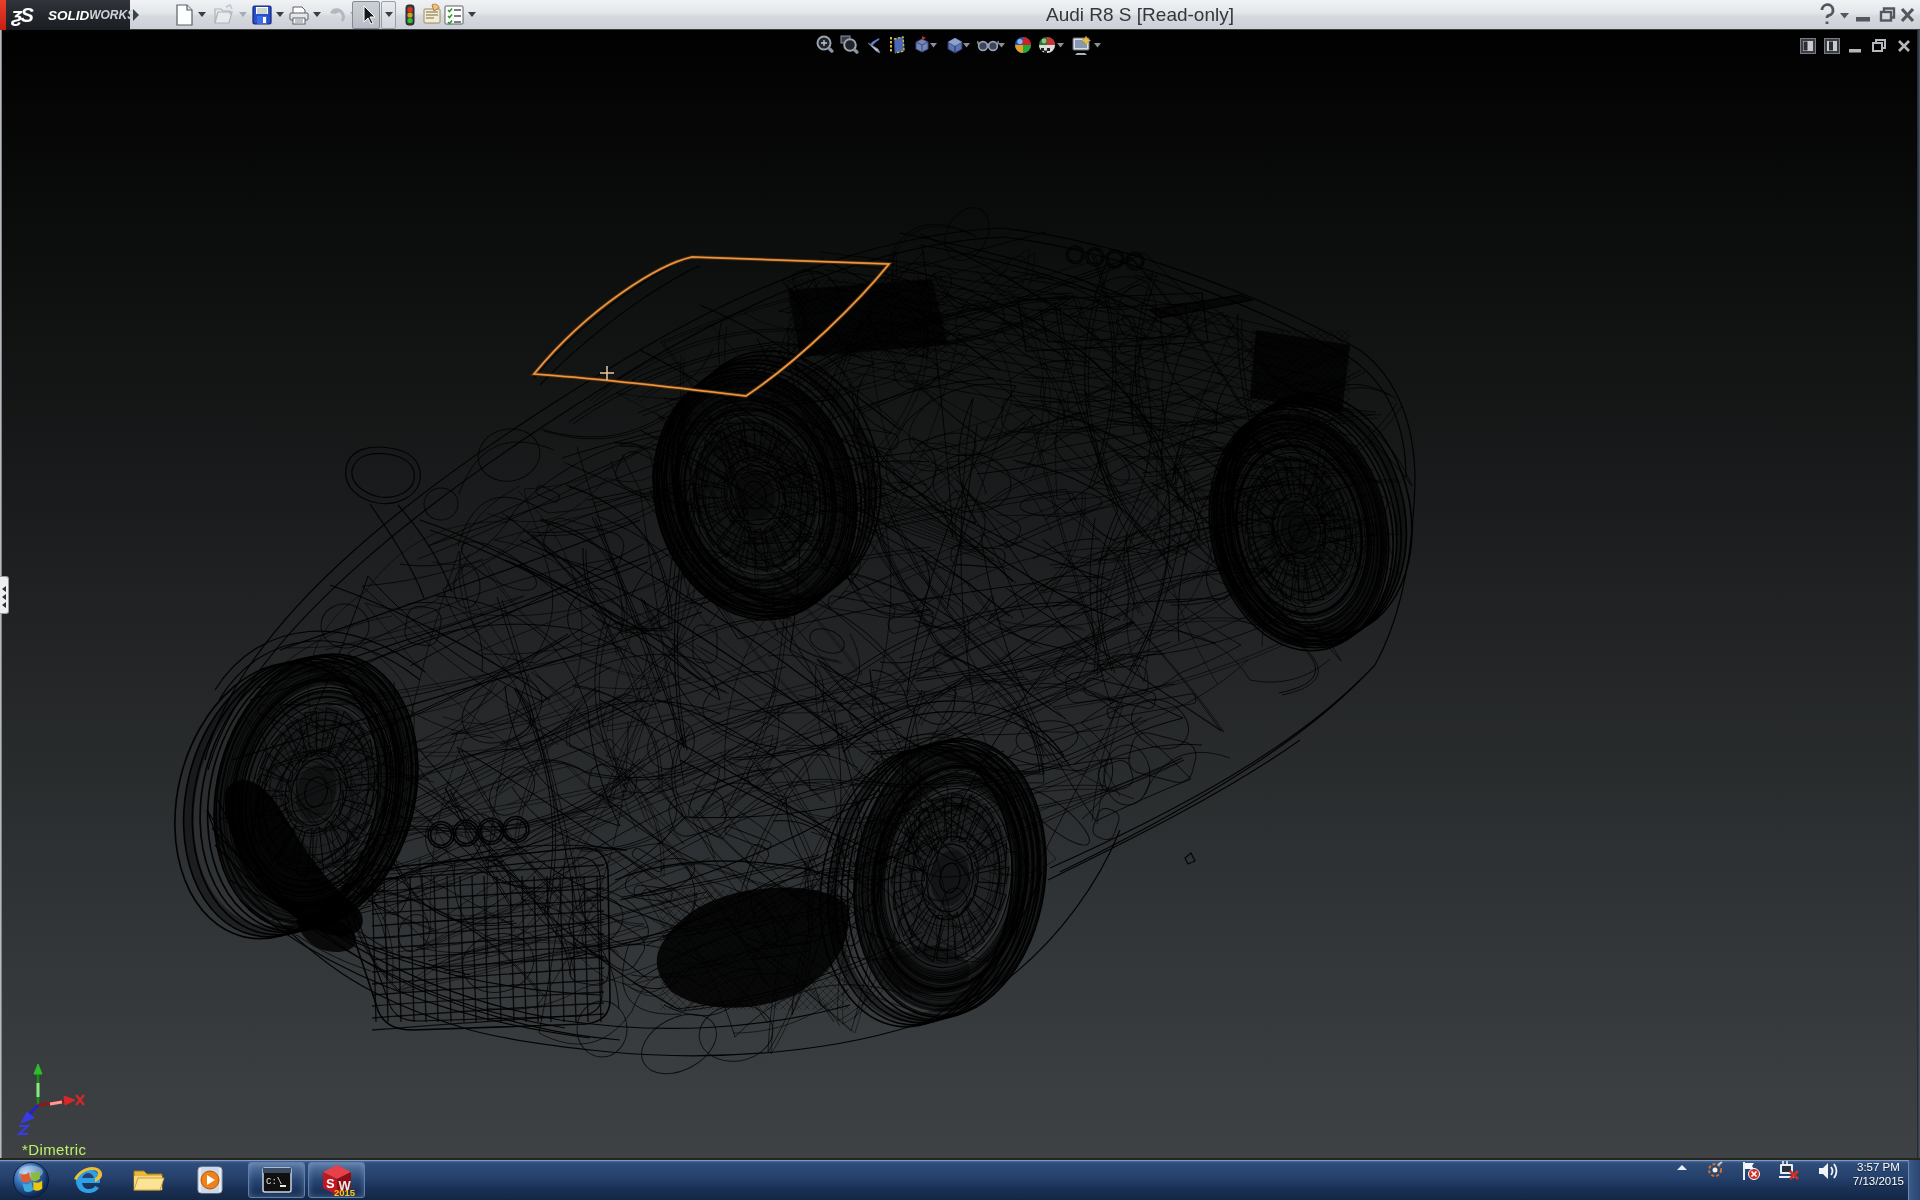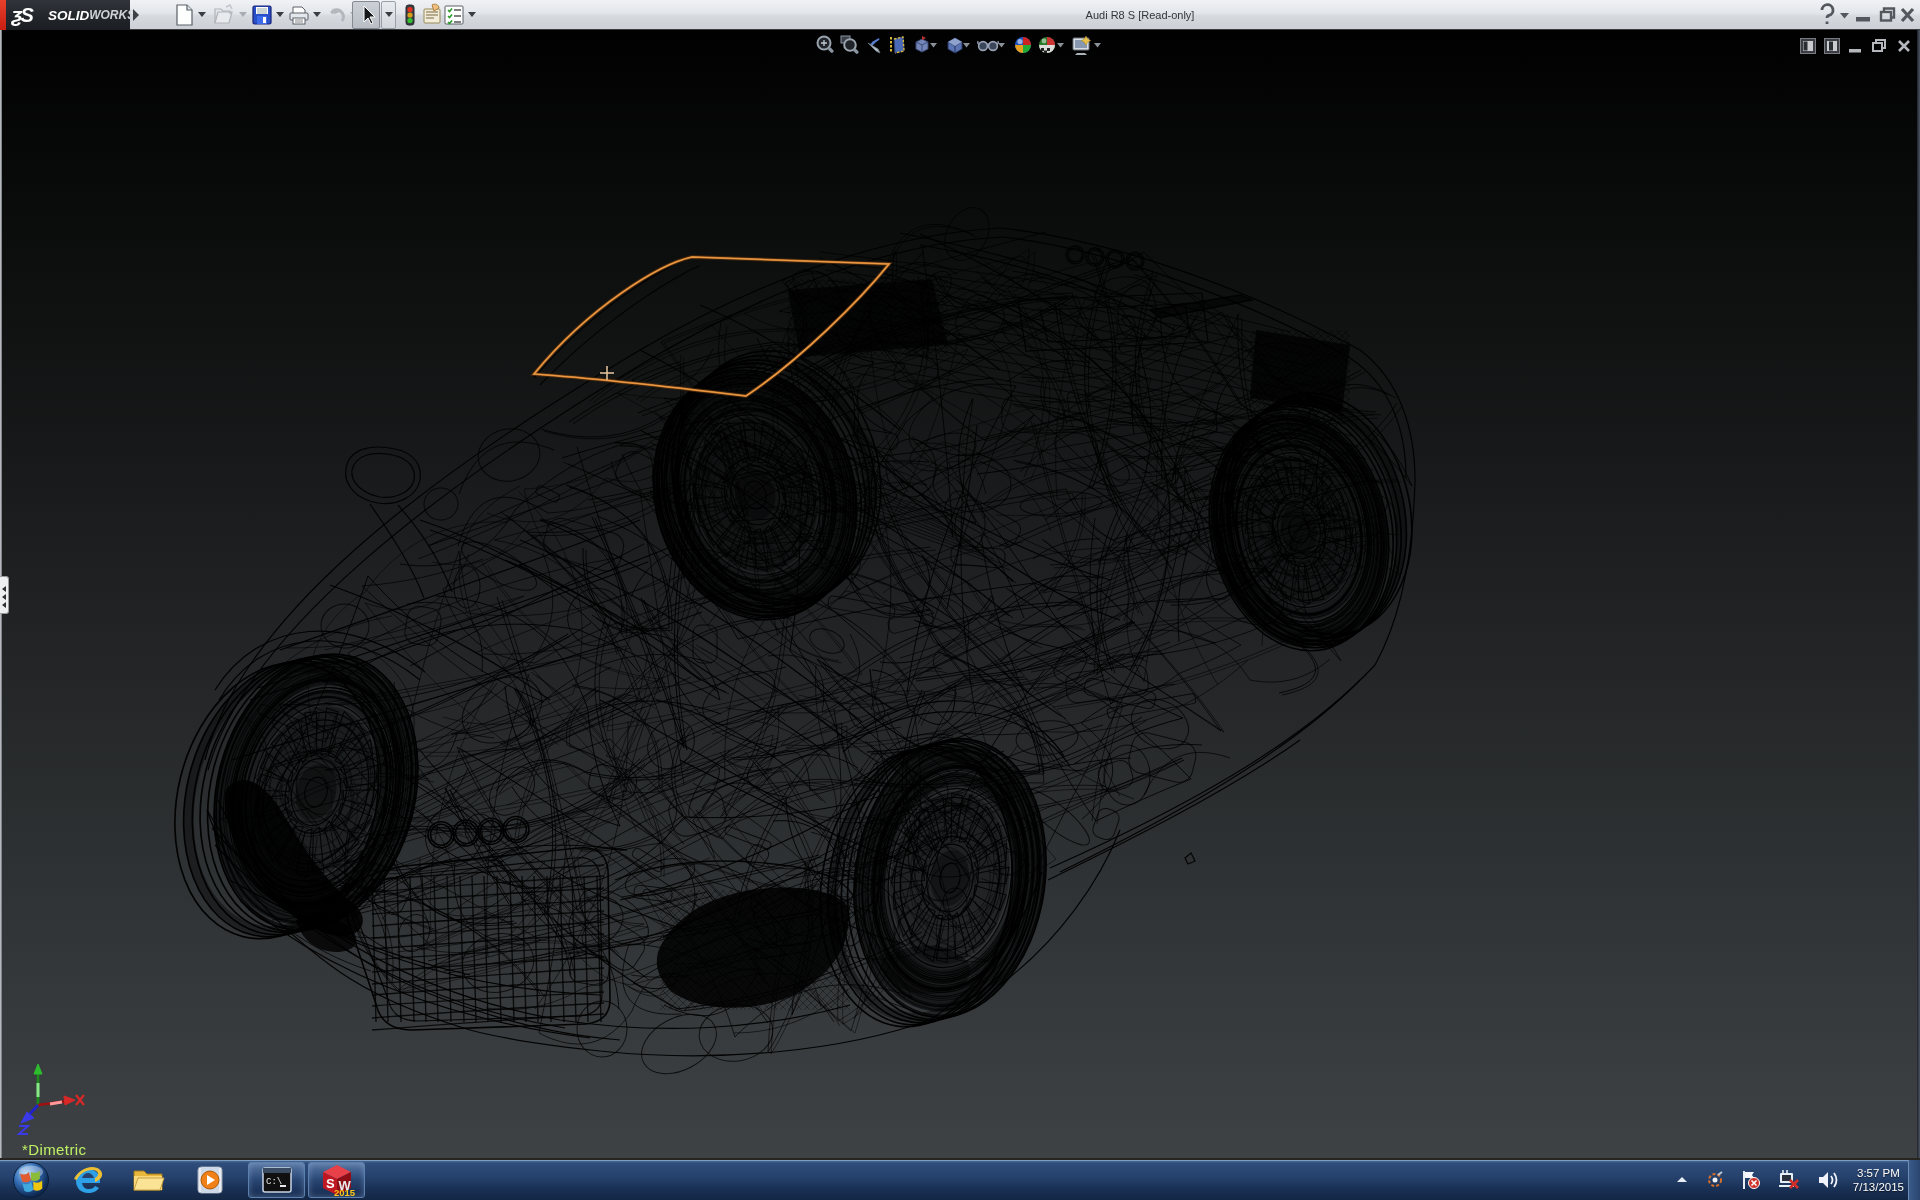--- a/index.html
+++ b/index.html
@@ -5,33 +5,33 @@
 #titlebar{position:absolute;top:0;left:0;width:1920px;height:30px;background:linear-gradient(180deg,#f0f2f5 0%,#e3e6ea 45%,#d6dadf 55%,#ccd0d6 100%);border-bottom:1px solid #3a3d40}
 #redstrip{position:absolute;top:0;left:0;width:6px;height:30px;background:linear-gradient(180deg,#e8412a,#c81e14)}
 #swlogo{position:absolute;top:0;left:6px;width:124px;height:30px;background:linear-gradient(180deg,#31353b 0%,#23272c 55%,#1a1d21 100%);color:#fff;display:flex;align-items:center}
 #swlogo .ds{font-size:20px;font-style:italic;font-weight:bold;margin-left:6px;letter-spacing:-2px}
 #swlogo .t1{font-size:13.5px;font-weight:bold;font-style:italic;letter-spacing:0px;margin-left:16px}
 #swlogo .t2{font-size:12px;font-weight:bold;font-style:italic;color:#cfd3d8;letter-spacing:0px}
 #tbarrow{position:absolute;left:133px;top:9px;width:0;height:0;border-left:6px solid #3c4047;border-top:6px solid transparent;border-bottom:6px solid transparent}
 .ticon{position:absolute;top:3px;width:24px;height:24px}
 .tdrop{position:absolute;top:12px;width:0;height:0;border-top:5px solid #3a3e44;border-left:4px solid transparent;border-right:4px solid transparent}
 .tdrop.dis{border-top-color:#a9adb3}
-#title{position:absolute;top:0;left:980px;width:320px;height:30px;line-height:30px;text-align:center;font-size:11px;color:#33373c}
+#title{position:absolute;top:0;left:980px;width:320px;height:30px;line-height:30px;text-align:center;font-size:19px;color:#33373c}
 #winbtns{position:absolute;top:0;right:4px;height:30px;display:flex;align-items:center;gap:8px;color:#52565c}
 #viewport{position:absolute;top:30px;left:0;width:1920px;height:1130px;background:linear-gradient(180deg,#010101 0%,#0e0f0f 22%,#1f2122 50%,#2f3234 75%,#3f4244 100%);overflow:hidden}
 #vpborder{position:absolute;top:30px;left:0;width:2px;height:1130px;background:linear-gradient(90deg,#cfd3d8,#686c72)}#rborder{position:absolute;top:30px;right:0;width:3px;height:1130px;background:linear-gradient(90deg,#1e222a,#4e5664)}#bline{position:absolute;top:1158px;left:0;width:1920px;height:2px;background:#282520}
 #lefttab{position:absolute;top:576px;left:0;width:9px;height:38px;background:#eceef0;border:1px solid #999;border-left:none;border-radius:0 3px 3px 0}
 #headsup{position:absolute;top:32px;left:812px;height:26px;display:flex;align-items:center}
 #docbtns{position:absolute;top:38px;left:1800px;height:16px;display:flex;align-items:center;gap:7px}
 #dimetric{position:absolute;top:1141px;left:22px;font-size:15px;color:#bef264;letter-spacing:0.4px}
 #taskbar{position:absolute;top:1160px;left:0;width:1920px;height:40px;background:linear-gradient(180deg,#54779e 0%,#2f4d7b 8%,#24406b 45%,#1a3156 70%,#132644 100%)}
 #taskbar::before{content:"";position:absolute;top:0;left:0;width:100%;height:1px;background:#7d9cc4}
 .tbtn{position:absolute;top:1162px;height:36px;width:57px;border:1px solid #5b80ae;border-radius:3px;background:linear-gradient(180deg,rgba(140,170,210,0.45),rgba(60,95,150,0.25) 50%,rgba(25,50,95,0.35));box-shadow:inset 0 0 6px rgba(180,210,245,0.35)}
 .tico{position:absolute;top:1160px;width:40px;height:40px;display:flex;align-items:center;justify-content:center}
-#tray{position:absolute;top:1160px;right:16px;height:40px;display:flex;align-items:center;gap:15px}
+#tray{position:absolute;top:1160px;right:16px;height:40px;display:flex;align-items:flex-start;gap:15px}
 #clock{color:#fff;font-size:11.5px;text-align:center;line-height:14px;text-shadow:0 1px 1px rgba(0,0,0,0.6)}
 #showdesk{position:absolute;top:1160px;right:0;width:12px;height:40px;background:linear-gradient(90deg,#3a5a88,#2a4570);border-left:1px solid #6d8cb4}
 svg{display:block}
 </style></head><body>
 
 <div id="viewport">
 <svg width="1920" height="1130" viewBox="0 30 1920 1130">
 <g fill="none" stroke="#000" stroke-width="1">
         <path d="M1172,500 C1211,498 1248,490 1286,478" stroke-opacity="0.80"></path>
         <path d="M1175,502 C1214,500 1252,492 1290,480" stroke-opacity="0.68"></path>

